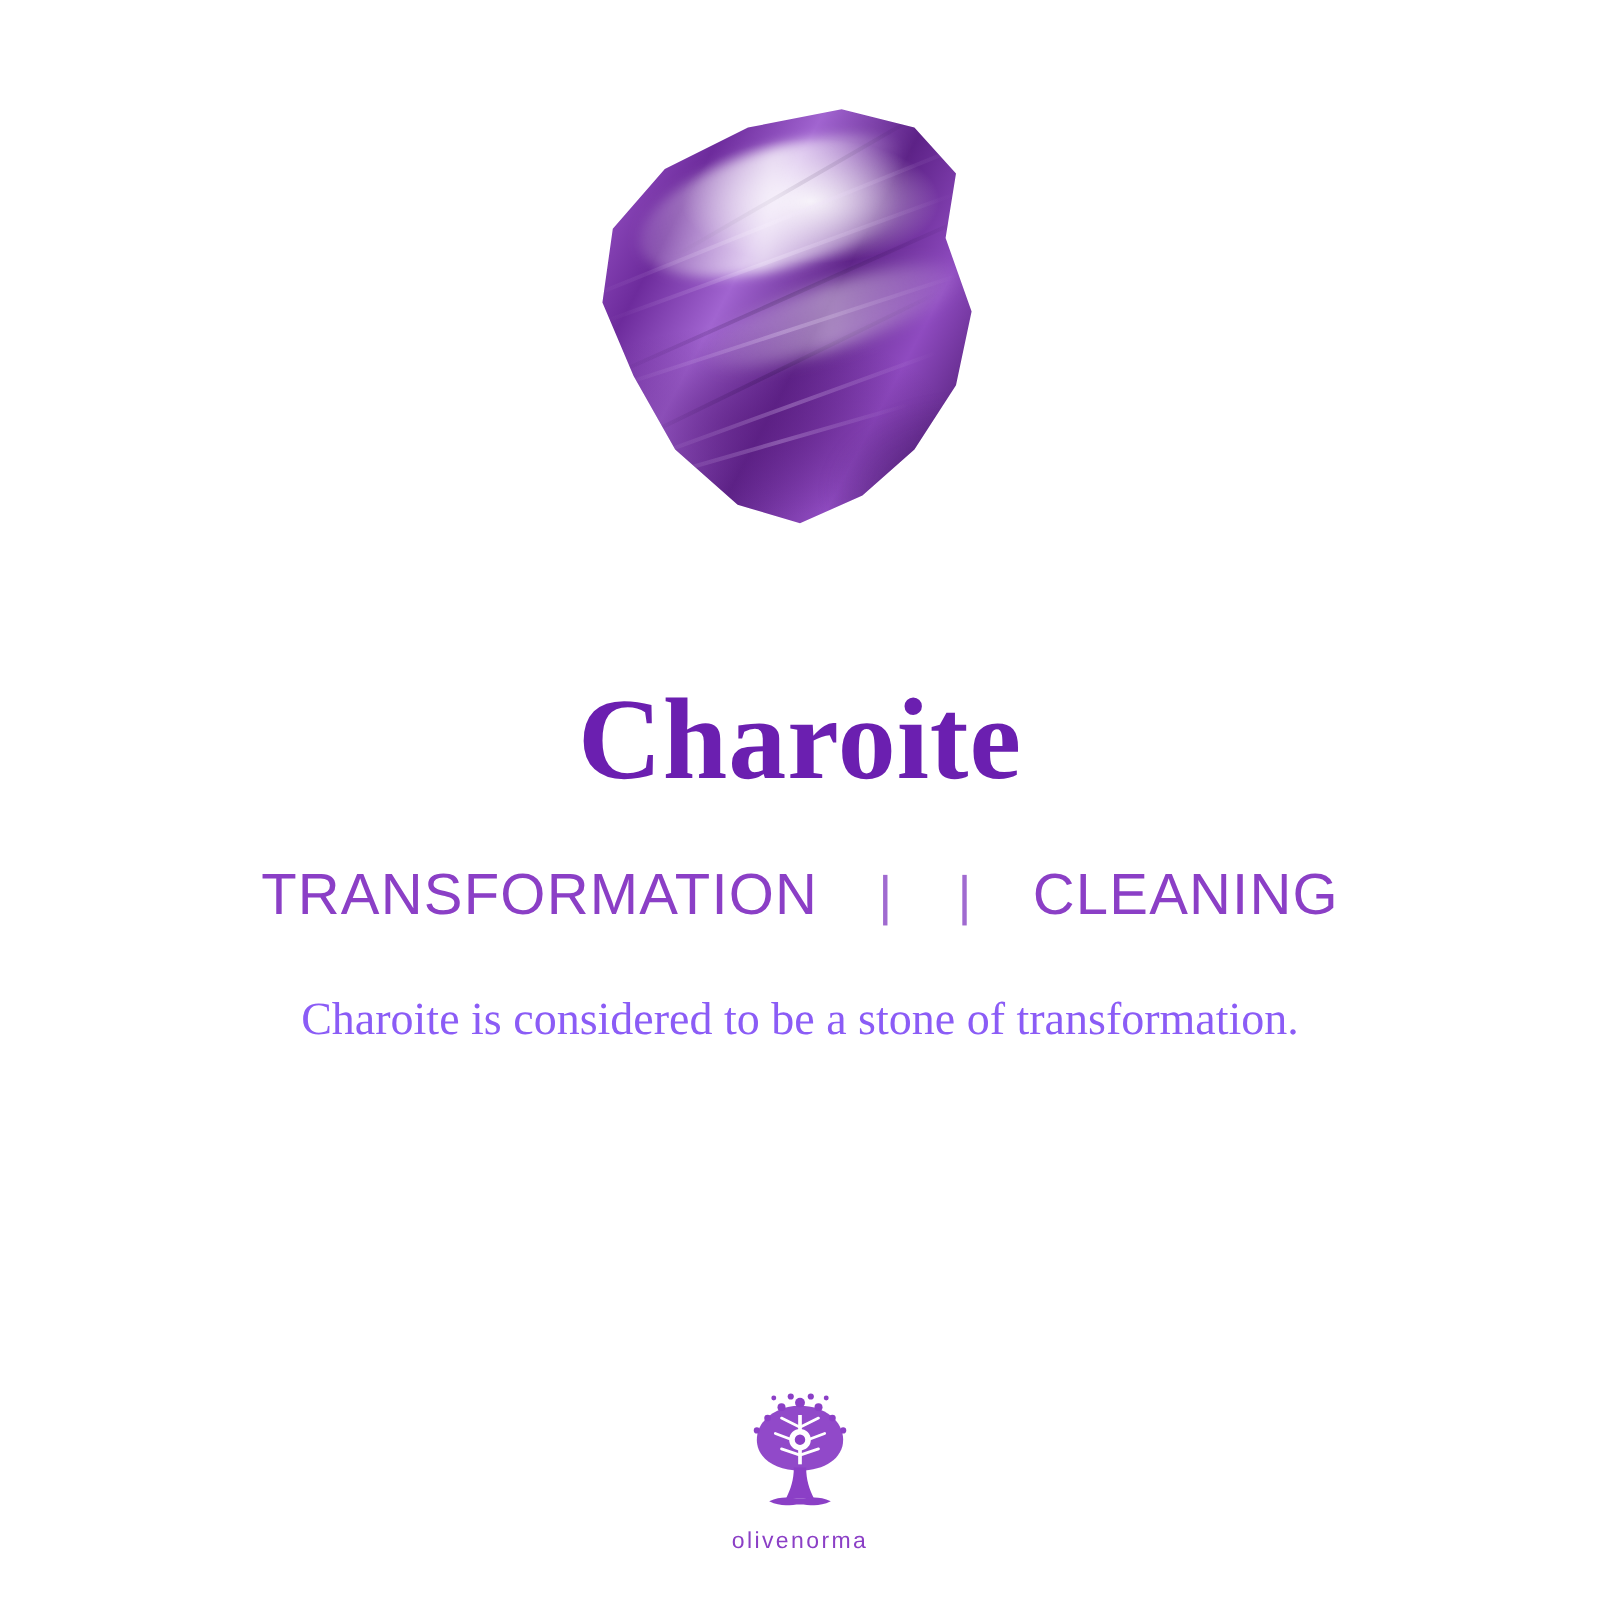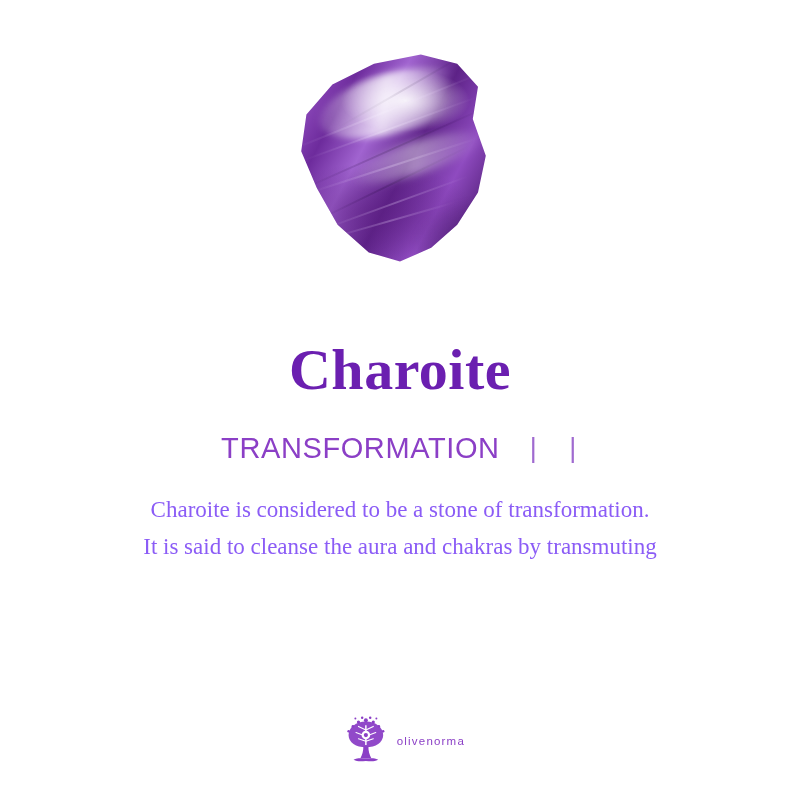--- a/index.html
+++ b/index.html
@@ -147,21 +147,21 @@
   }
 
   
   .logo {
     position: absolute;
     left: 50%;
     transform: translateX(-50%);
     bottom: 22px;
     width: 130px;
     display: flex;
-    flex-direction: row;
+    flex-direction: column;
     align-items: center;
   }
   .logo-mark {
     width: 78px;
     height: 74px;
   }
   .logo-text {
     margin-top: 2px;
     font-family: "Liberation Sans", sans-serif;
     font-size: 11.5px;
@@ -191,25 +191,25 @@
       </div>
     </div>
   </div>
 
   <h1 class="title">Charoite</h1>
 
   <div class="keywords">
     <span>TRANSFORMATION</span>
     <span class="kw-sep">|</span>
     <span class="kw-sep">|</span>
+    <span>CLEANING</span>
   </div>
 
   <div class="desc">
     <div>Charoite is considered to be a stone of transformation.</div>
-    <div>It is said to cleanse the aura and chakras by transmuting</div>
   </div>
 
   <div class="logo">
     <svg class="logo-mark" viewBox="0 0 100 96">
       <g fill="#8b3fc6">
 
         <circle cx="50" cy="16" r="3.2"></circle>
         <circle cx="38" cy="19" r="2.6"></circle>
         <circle cx="62" cy="19" r="2.6"></circle>
         <circle cx="29" cy="26" r="2.2"></circle>

